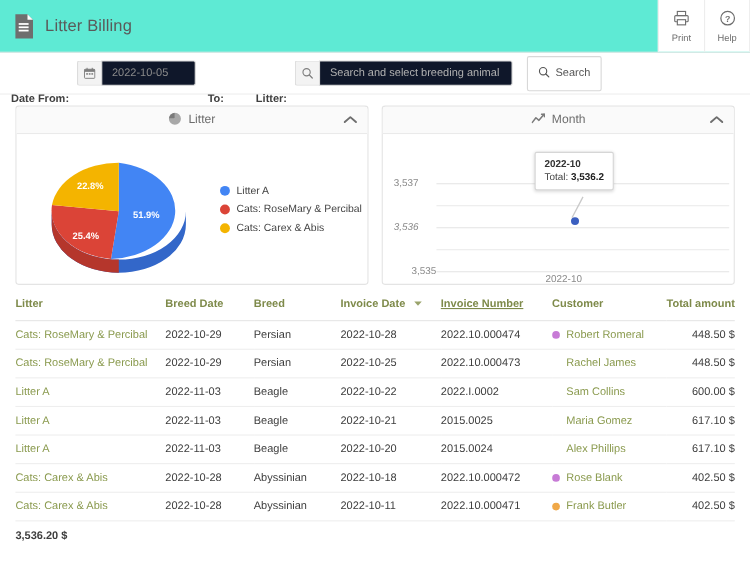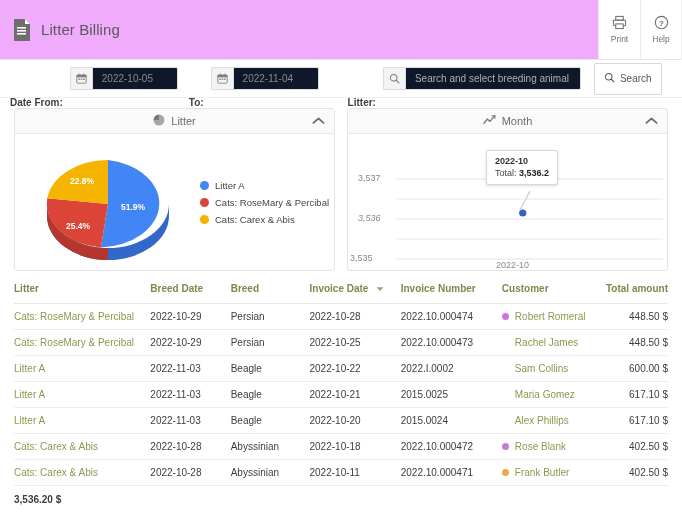--- a/index.html
+++ b/index.html
@@ -8,26 +8,26 @@
     width: 682px; height: 518px;
     background: #ffffff;
     font-family: "Liberation Sans", sans-serif;
     font-size: 11px;
     color: #4a4a4a;
     overflow: hidden;
   }
 
   
   .app-header {
-    height: 60px;
+    height: 48px;
     border-bottom: 1px solid #e8e8e8;
     display: flex;
     align-items: center;
     padding: 0 0 0 12px;
-    background: #f0abfc;
+    background: #5eead4;
     position: relative;
   }
   .title-wrap { display: flex; align-items: center; gap: 9px; }
   .doc-icon {
     width: 20px; height: 24px;
     position: relative;
     flex: none;
   }
   .page-title {
     font-size: 15px;
@@ -181,21 +181,21 @@
     text-align: left;
     color: #3d3d3d;
     font-weight: bold;
   }
 
   
   .c-litter { width: 145px; }
   .c-birth  { width: 95px; }
   .c-breed  { width: 95px; }
   .c-invd   { width: 100px; }
-  .c-invn   { width: 115px; }
+  .c-invn   { width: 115px; text-decoration: underline; }
   .c-cust   { width: 115px; }
 </style>
 </head>
 <body>
 
 <div class="app-header">
   <div class="title-wrap">
     <span class="doc-icon">
       <svg width="20" height="24" viewBox="0 0 20 24">
         <path d="M2 1 h11 l5 5 v17 h-16 z" fill="#6e6e6e"></path>
@@ -242,34 +242,20 @@
         <rect x="9.4" y="0.8" width="1.2" height="2.6" fill="#7d7d7d"></rect>
         <rect x="3" y="7" width="2" height="1.8" fill="#7d7d7d"></rect>
         <rect x="6" y="7" width="2" height="1.8" fill="#7d7d7d"></rect>
         <rect x="9" y="7" width="2" height="1.8" fill="#7d7d7d"></rect>
       </svg>
     </span>
     <span class="ig-field date-field">2022-10-05</span>
   </div>
 
   <span class="f-label" style="margin-left:4px">To:</span>
-  <div class="input-group">
-    <span class="ig-addon">
-      <svg width="11" height="11" viewBox="0 0 14 14">
-        <rect x="1" y="2.5" width="12" height="10.5" rx="1" fill="none" stroke="#7d7d7d" stroke-width="1.1"></rect>
-        <rect x="1" y="2.5" width="12" height="3" fill="#7d7d7d"></rect>
-        <rect x="3.4" y="0.8" width="1.2" height="2.6" fill="#7d7d7d"></rect>
-        <rect x="9.4" y="0.8" width="1.2" height="2.6" fill="#7d7d7d"></rect>
-        <rect x="3" y="7" width="2" height="1.8" fill="#7d7d7d"></rect>
-        <rect x="6" y="7" width="2" height="1.8" fill="#7d7d7d"></rect>
-        <rect x="9" y="7" width="2" height="1.8" fill="#7d7d7d"></rect>
-      </svg>
-    </span>
-    <span class="ig-field date-field">2022-11-04</span>
-  </div>
 
   <span class="f-label" style="margin-left:22px">Litter:</span>
   <div class="input-group">
     <span class="ig-addon">
       <svg width="11" height="11" viewBox="0 0 14 14">
         <circle cx="6" cy="6" r="4.2" fill="none" stroke="#7d7d7d" stroke-width="1.3"></circle>
         <line x1="9.2" y1="9.2" x2="12.6" y2="12.6" stroke="#7d7d7d" stroke-width="1.4" stroke-linecap="round"></line>
       </svg>
     </span>
     <span class="ig-field litter-field" placeholder="Search and select breeding animal">Search and select breeding animal</span>
@@ -374,21 +360,21 @@
           <line x1="48" y1="85" x2="310" y2="85" stroke="#e3e3e3" stroke-width="1"></line>
           <line x1="48" y1="105" x2="310" y2="105" stroke="#e9e9e9" stroke-width="1"></line>
           <line x1="48" y1="125" x2="310" y2="125" stroke="#e3e3e3" stroke-width="1"></line>
 
           <circle cx="172" cy="79" r="3.6" fill="#3B5FC0"></circle>
         </svg>
 
         
         <div style="position:absolute;left:10px;top:39px;font-size:9px;color:#8a8a8a;">3,537</div>
         <div style="position:absolute;left:10px;top:79px;font-size:9px;color:#8a8a8a;font-style:italic;">3,536</div>
-        <div style="position:absolute;left:2px;top:119px;font-size:9px;color:#8a8a8a;">3,535</div>
+        <div style="position:absolute;left:26px;top:119px;font-size:9px;color:#8a8a8a;">3,535</div>
         
         <div style="position:absolute;left:148px;top:126px;font-size:9px;color:#8a8a8a;">2022-10</div>
 
         
         <div style="position:absolute;left:138px;top:16px;background:#fff;border:1px solid #d6d6d6;border-radius:2px;padding:5px 8px 6px 8px;box-shadow:0 1px 3px rgba(0,0,0,.14);">
           <div style="font-size:9px;font-weight:bold;color:#333;">2022-10</div>
           <div style="font-size:9px;color:#444;margin-top:2px;white-space:nowrap;">
             <span>Total:</span>
             <span style="font-weight:bold;color:#222;">3,536.2</span>
           </div>

